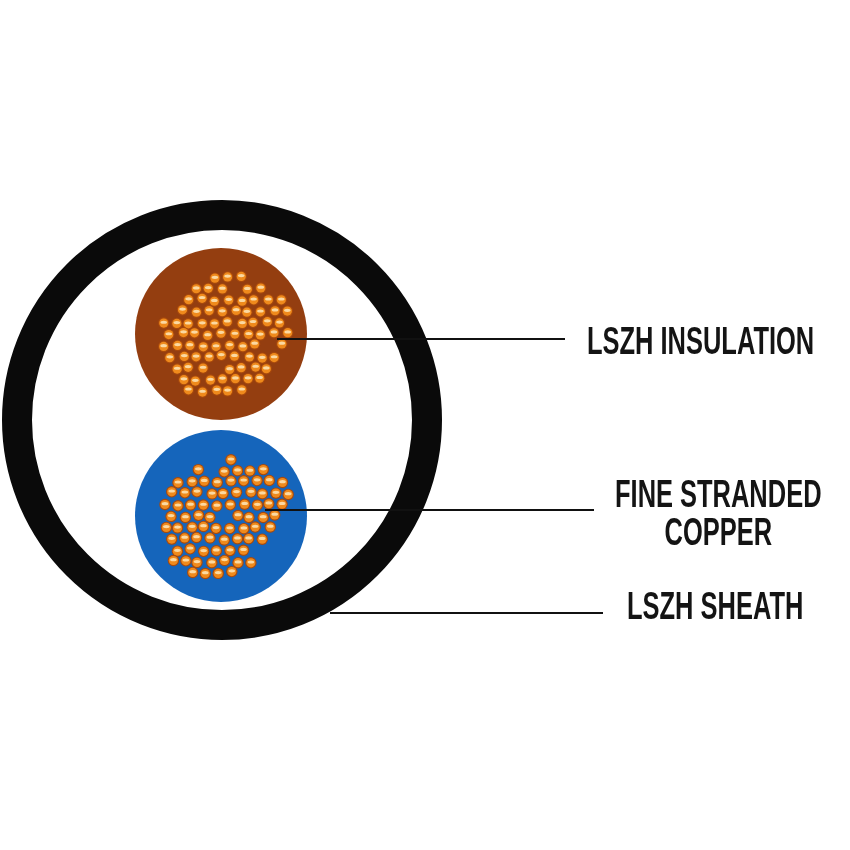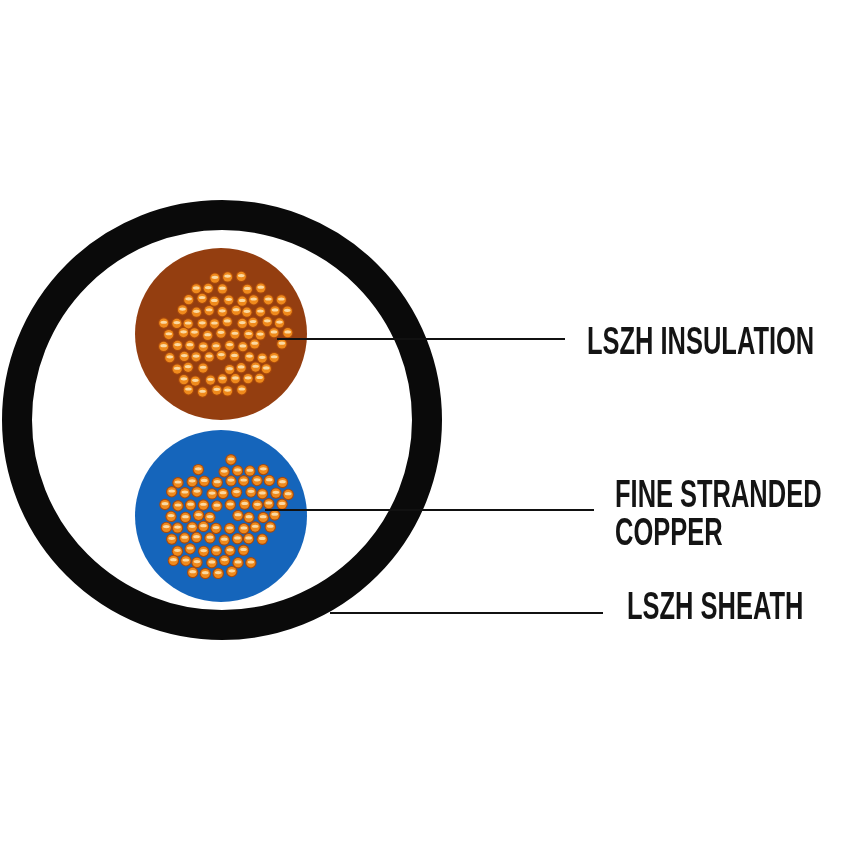--- a/index.html
+++ b/index.html
@@ -7,20 +7,21 @@
     padding: 0;
     background: #ffffff;
   }
   .canvas {
     position: relative;
     width: 850px;
     height: 850px;
     background: var(--bg-color, #ffffff);
     overflow: hidden;
     font-family: "Liberation Sans", sans-serif;
+    text-align: center;
   }
   .diagram-svg {
     position: absolute;
     left: 0;
     top: 0;
   }
   .leader {
     stroke: var(--leader-color, #111111);
     stroke-width: 2;
   }

